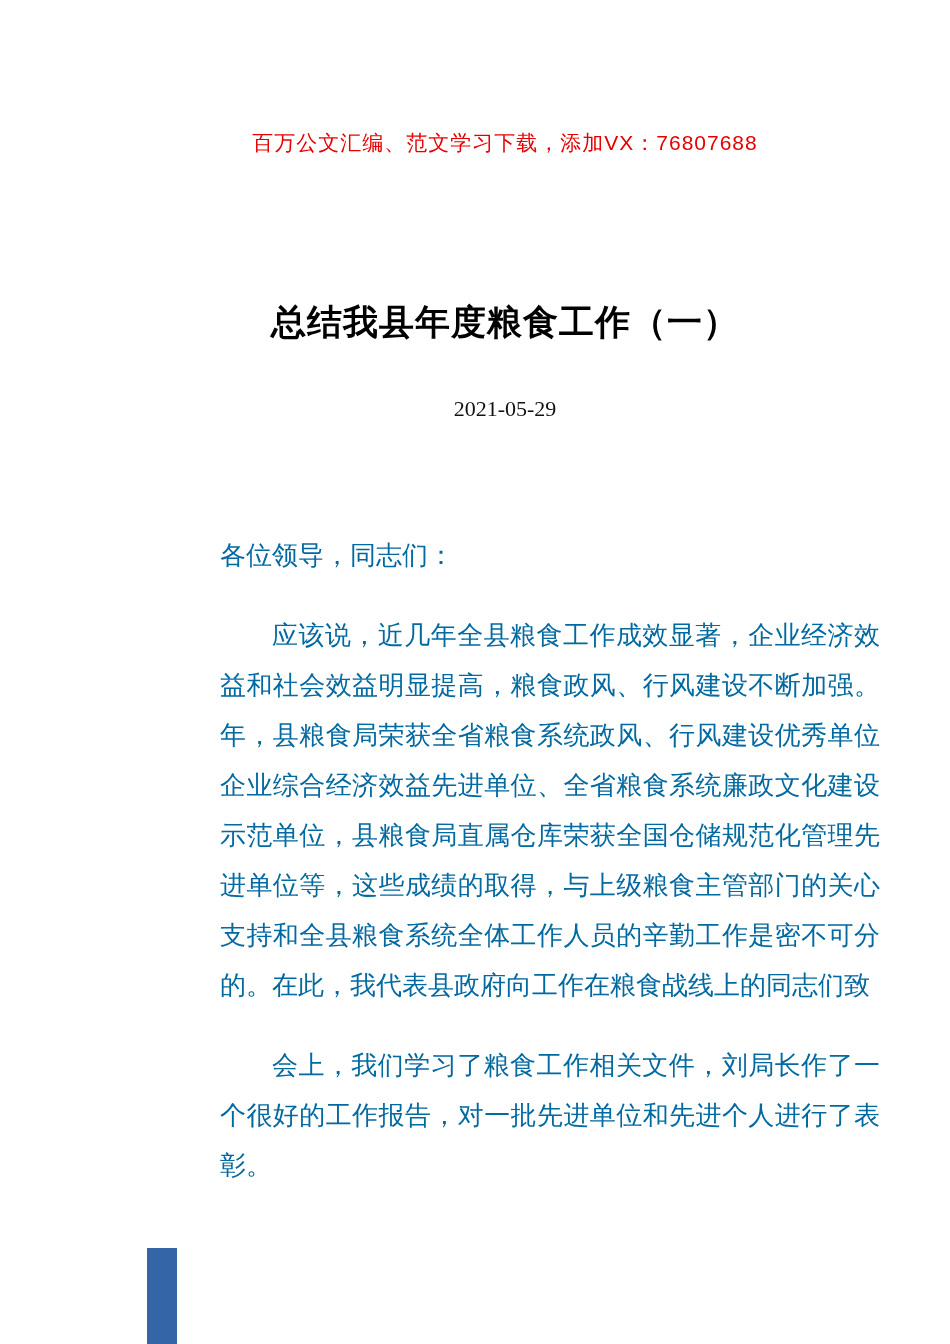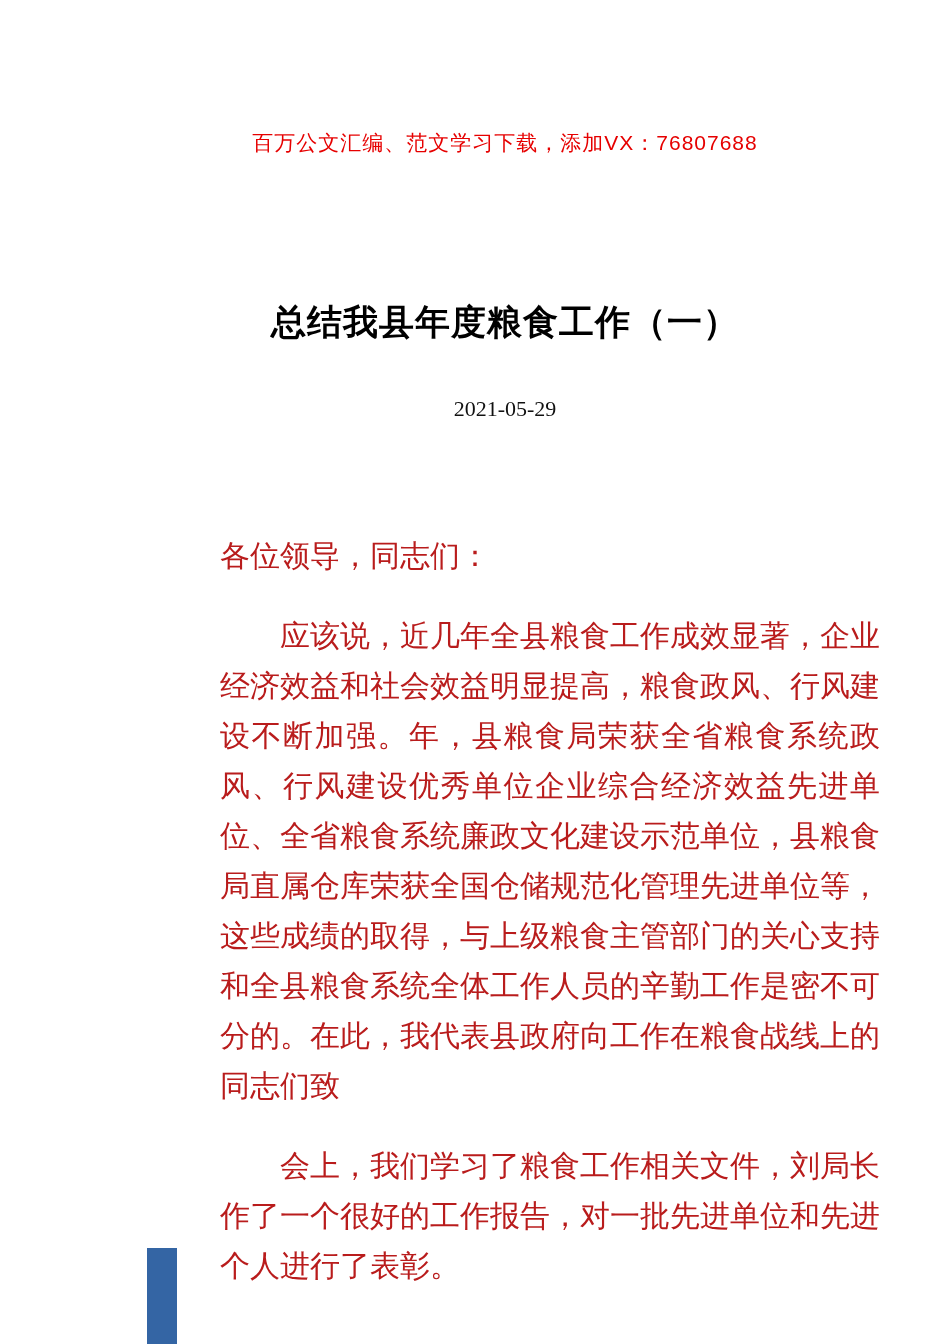--- a/index.html
+++ b/index.html
@@ -32,25 +32,25 @@
     letter-spacing: 1px;
   }
   .doc-date {
     margin-top: 20px;
     text-align: center;
     font-size: 22px;
     color: #111111;
   }
   .doc-body {
     margin: 64px 55px 0 145px;
-    font-size: 30px;
+    font-size: 26px;
     line-height: 50px;
     text-align: justify;
     text-justify: inter-ideograph;
-    color: #b91c1c;
+    color: #0369a1;
   }
   .doc-body p { margin: 0; }
   .doc-body p.indent { text-indent: 2em; }
   .blue-marker {
     position: absolute;
     left: 117px;
     bottom: 0;
     width: 5px;
     height: 126px;
     background: #3465a4;

